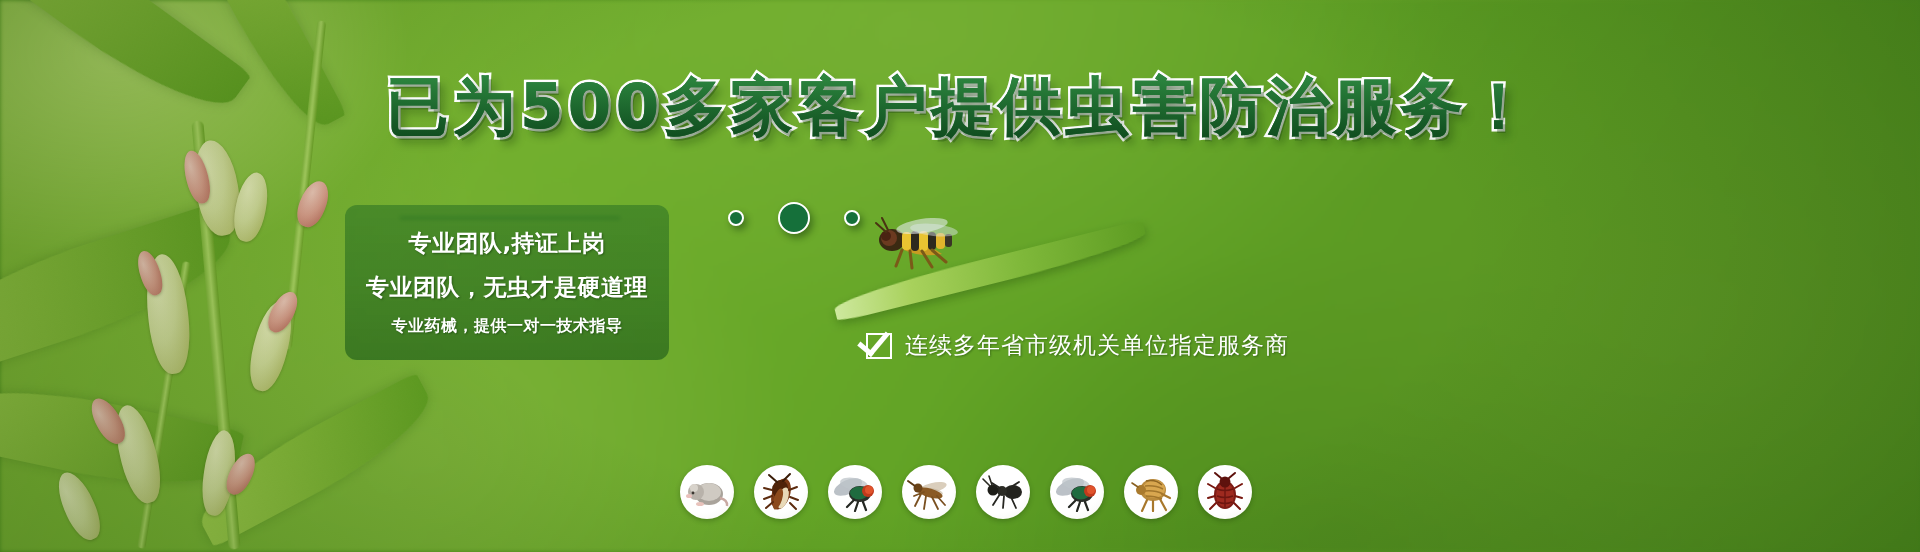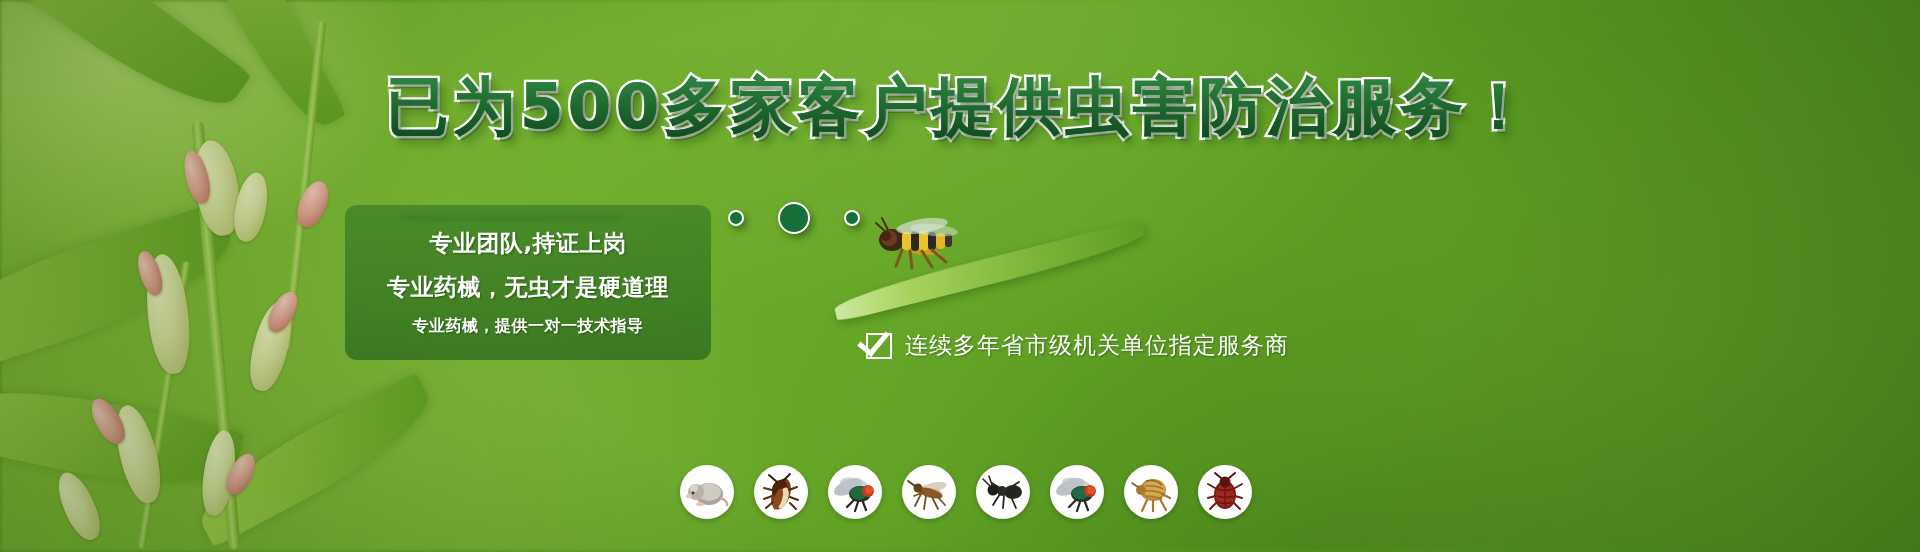--- a/index.html
+++ b/index.html
@@ -125,21 +125,21 @@
     box-shadow:3px 4px 7px rgba(16,50,8,.45);
   }
   .dot.s1 { width:16px; height:16px; left:8px; top:14px; }
   .dot.big { width:32px; height:32px; left:58px; top:6px; }
   .dot.s2 { width:16px; height:16px; left:124px; top:14px; }
 
   
   .copy-box {
     position:absolute;
     left:345px; top:205px;
-    width:366px; height:155px;
+    width:324px; height:155px;
     border-radius:12px;
     background:linear-gradient(180deg, rgba(56,124,38,.70) 0%, rgba(50,116,33,.74) 55%, rgba(44,106,29,.78) 100%);
     backdrop-filter:blur(2px);
     display:flex;
     flex-direction:column;
     align-items:center;
     justify-content:center;
     gap:13px;
     padding:10px 6px;
   }
@@ -272,21 +272,21 @@
     <div class="rule"></div>
     <div class="dots">
       <span class="dot s1"></span>
       <span class="dot big"></span>
       <span class="dot s2"></span>
     </div>
   </div>
 
   <div class="copy-box">
     <div class="copy-line l1">专业团队,持证上岗</div>
-    <div class="copy-line l2">专业药械，无虫才是硬道理</div>
+    <div class="copy-line l2">专业团队，无虫才是硬道理</div>
     <div class="copy-line l3">专业药械，提供一对一技术指导</div>
   </div>
 
   <div class="checklist">
     <div class="check-item">
       <span class="check-box"></span>
       <span class="check-text">连续多年省市级机关单位指定服务商</span>
     </div>
   </div>
 

